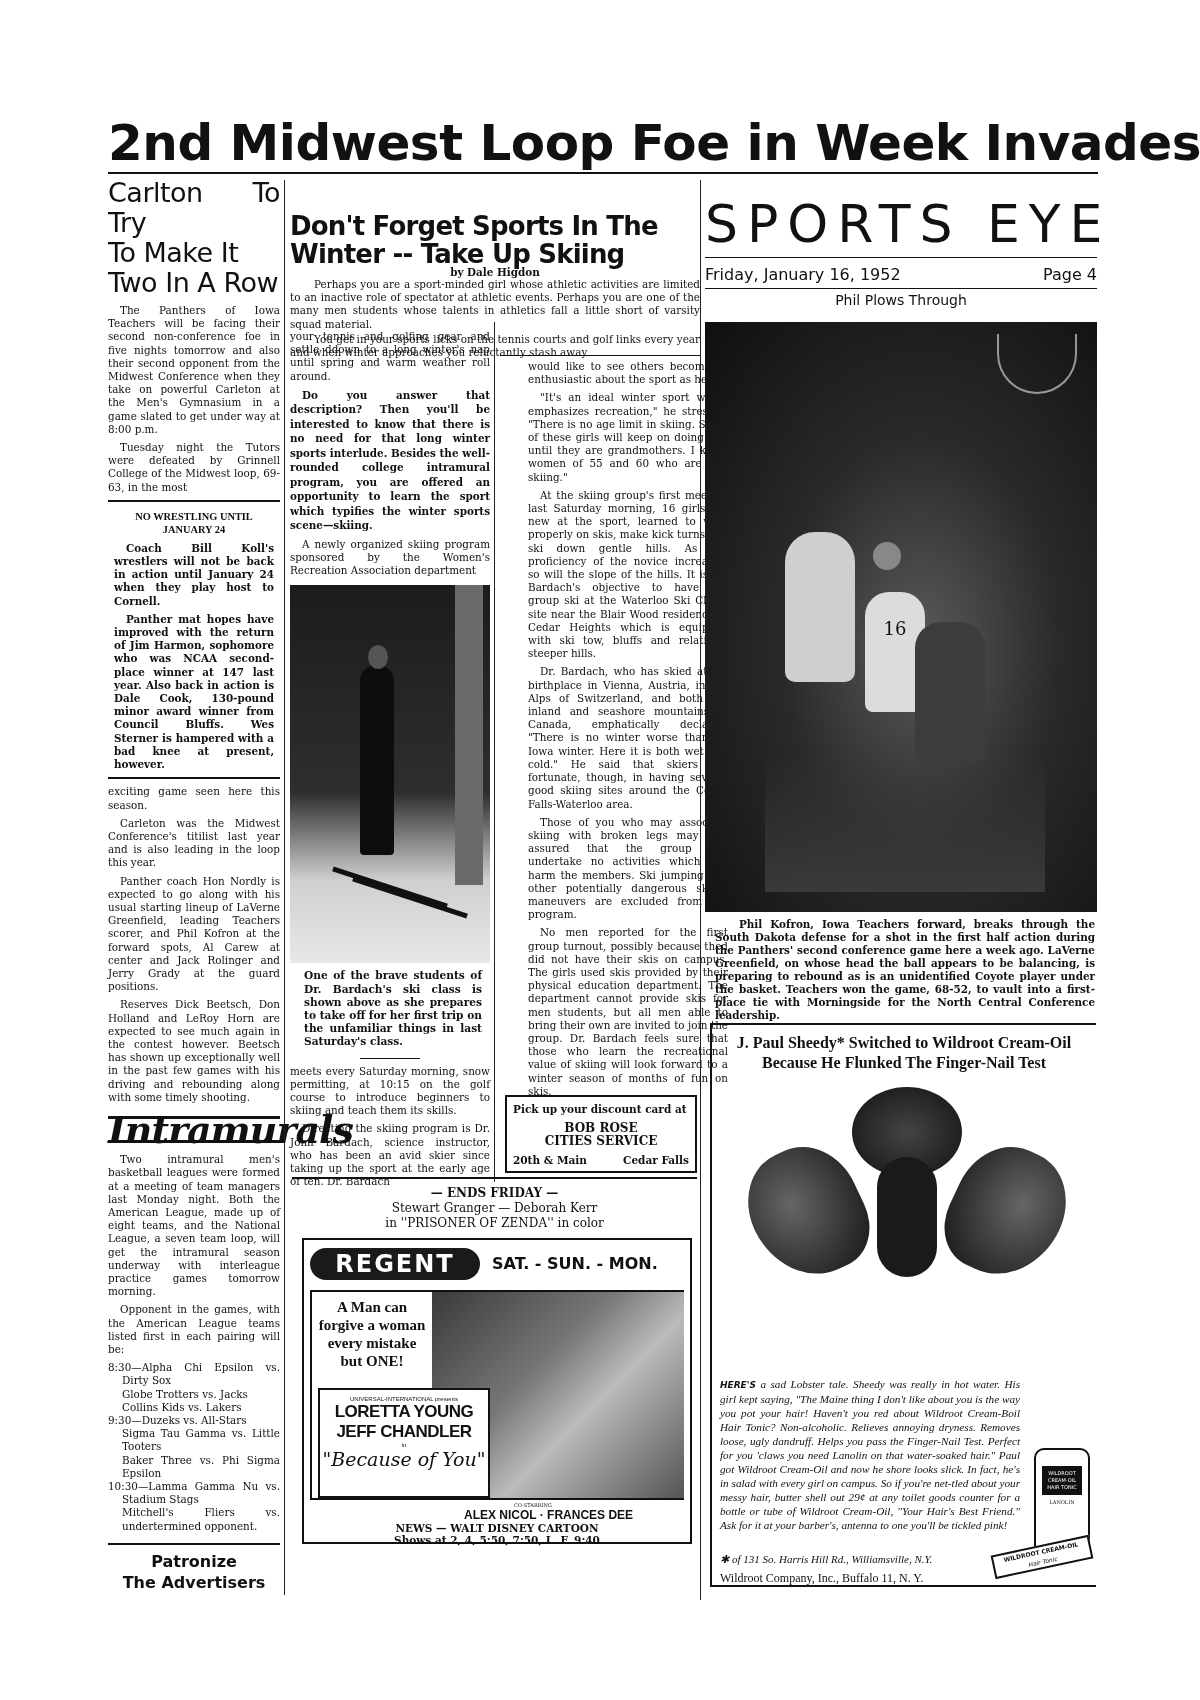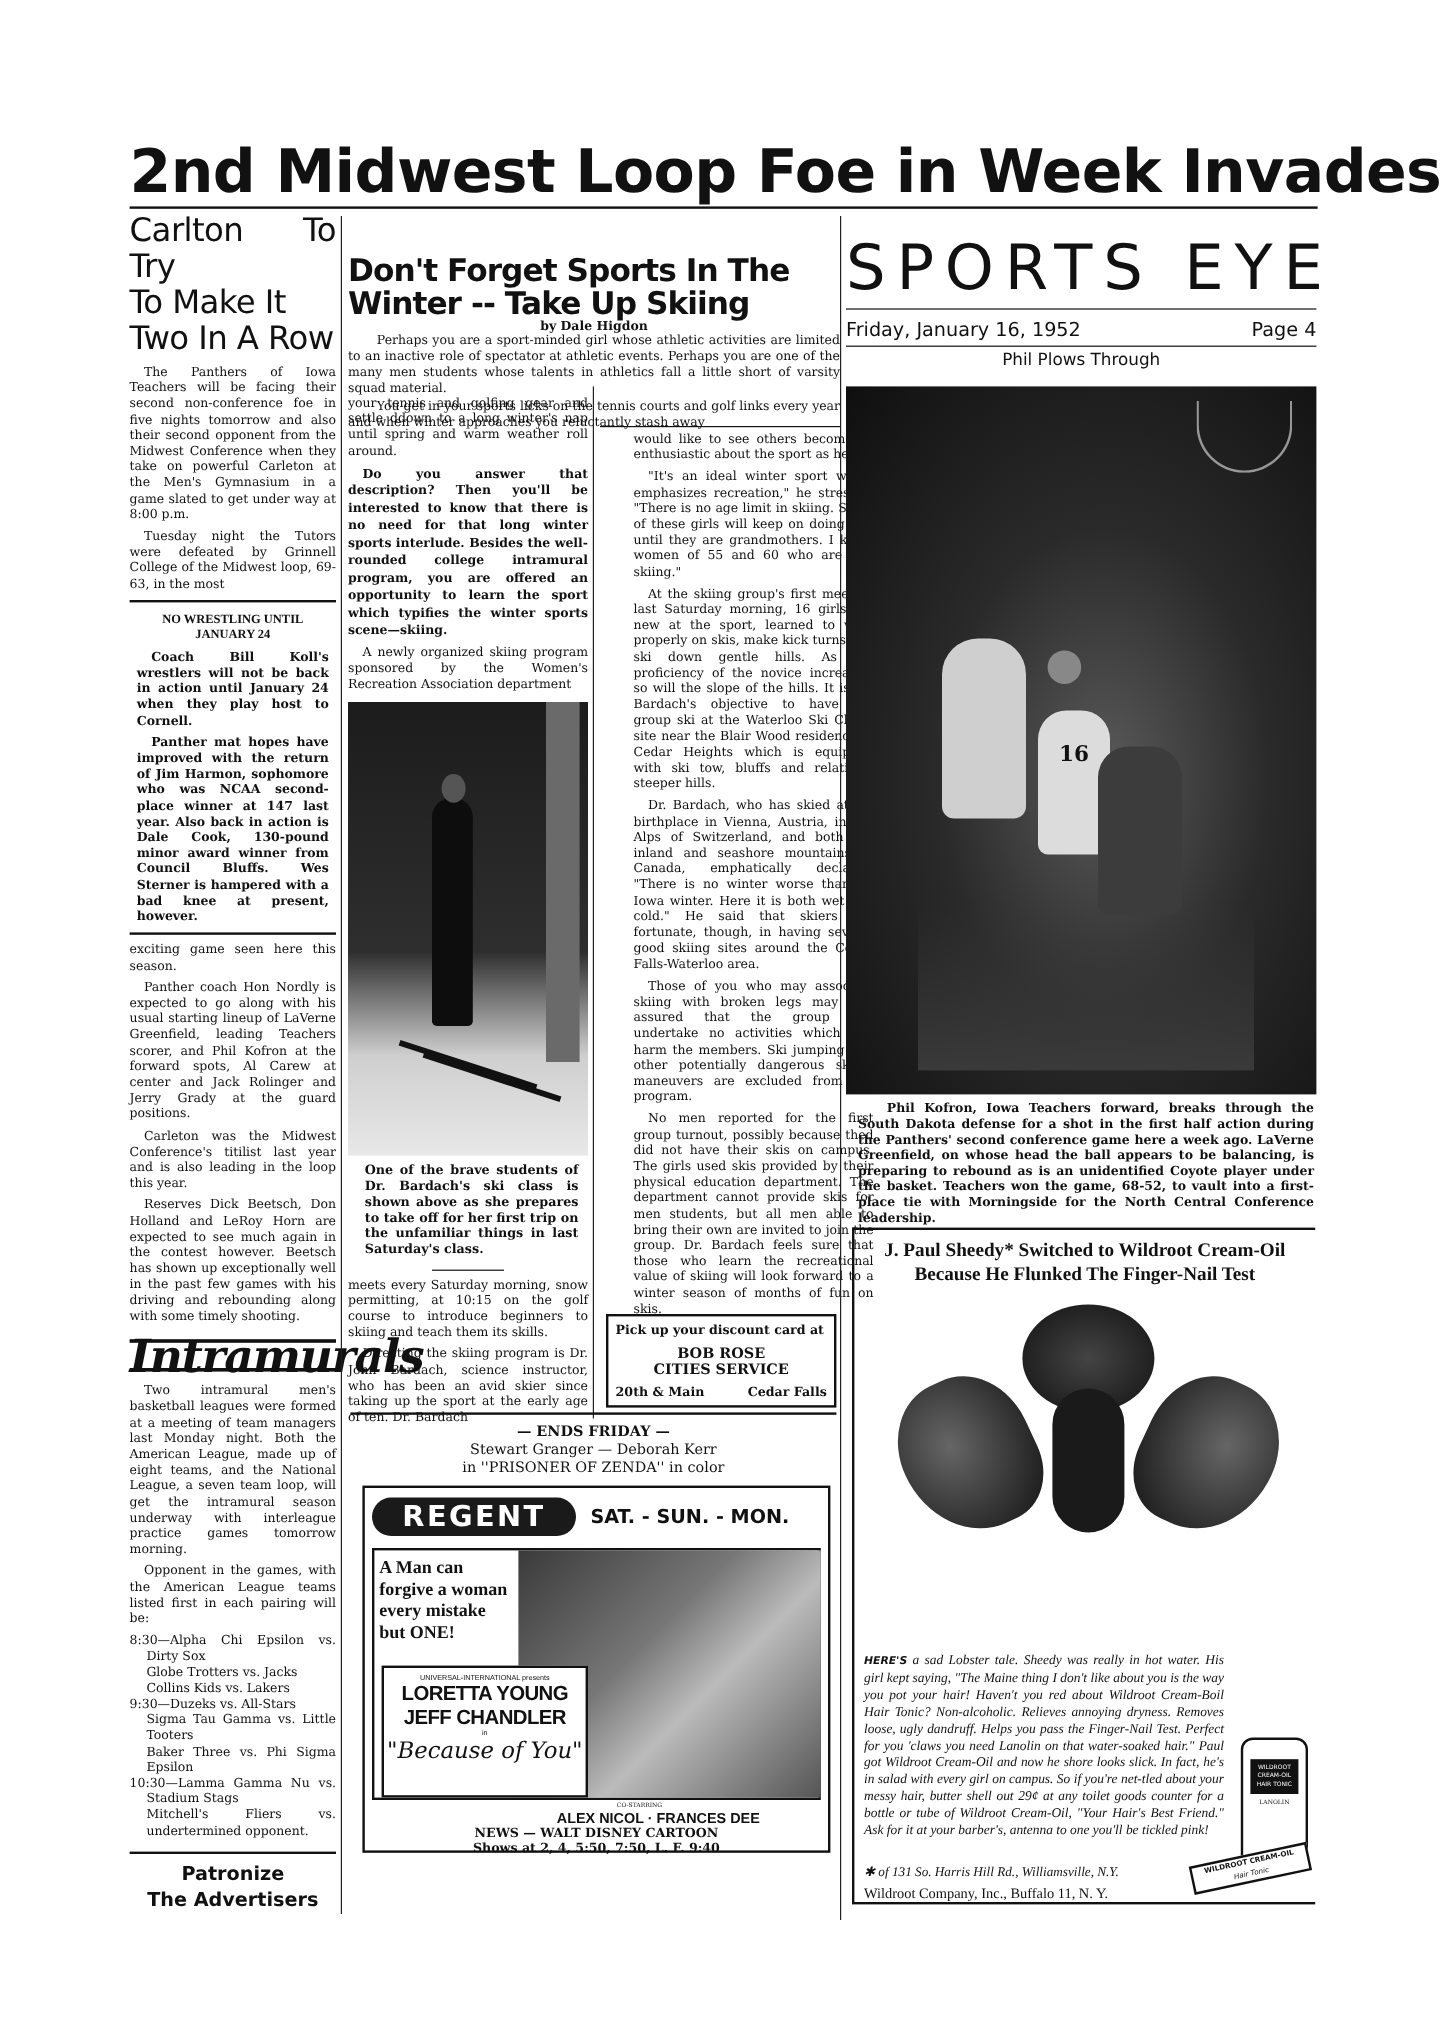--- a/index.html
+++ b/index.html
@@ -42,22 +42,22 @@
   </div>
   <div class="hr" style="position:relative;height:2px;width:100%;margin:6px 0;"></div>
   <div class="bold" style="padding:0 6px;">
     <div class="sub-head">NO WRESTLING UNTIL JANUARY 24</div>
     <p>Coach Bill Koll's wrestlers will not be back in action until January 24 when they play host to Cornell.</p>
     <p>Panther mat hopes have improved with the return of Jim Harmon, sophomore who was NCAA second-place winner at 147 last year. Also back in action is Dale Cook, 130-pound minor award winner from Council Bluffs. Wes Sterner is hampered with a bad knee at present, however.</p>
   </div>
   <div class="hr" style="position:relative;height:2px;width:100%;margin:6px 0;"></div>
   <div>
     <p style="text-indent:0">exciting game seen here this season.</p>
+    <p>Carleton was the Midwest Conference's titilist last year and is also leading in the loop this year.</p>
     <p>Panther coach Hon Nordly is expected to go along with his usual starting lineup of LaVerne Greenfield, leading Teachers scorer, and Phil Kofron at the forward spots, Al Carew at center and Jack Rolinger and Jerry Grady at the guard positions.</p>
-    <p>Carleton was the Midwest Conference's titilist last year and is also leading in the loop this year.</p>
     <p>Reserves Dick Beetsch, Don Holland and LeRoy Horn are expected to see much again in the contest however. Beetsch has shown up exceptionally well in the past few games with his driving and rebounding along with some timely shooting.</p>
   </div>
   <div class="hr" style="position:relative;height:3px;width:100%;margin:12px 0 4px;"></div>
   <div class="intramurals">Intramurals</div>
   <div class="hr" style="position:relative;height:3px;width:100%;margin:4px 0 10px;"></div>
   <p>Two intramural men's basketball leagues were formed at a meeting of team managers last Monday night. Both the American League, made up of eight teams, and the National League, a seven team loop, will get the intramural season underway with interleague practice games tomorrow morning.</p>
   <p>Opponent in the games, with the American League teams listed first in each pairing will be:</p>
   <div class="schedule">
     <div><span>8:30</span>—<span>Alpha Chi Epsilon vs. Dirty Sox</span></div>
     <div class="sub">Globe Trotters vs. Jacks</div>
@@ -132,21 +132,21 @@
 <div class="hr" style="left:292px;top:1177px;width:405px;height:2px;"></div>
 <div class="abs center" style="left:292px;top:1186px;width:405px;font-size:12px;line-height:15px;">
   <div class="bold">— ENDS FRIDAY —</div>
   <div>Stewart Granger — Deborah Kerr</div>
   <div>in ''PRISONER OF ZENDA'' in color</div>
 </div>
 <div class="abs box" style="left:302px;top:1238px;width:390px;height:306px;">
   <div style="position:absolute;left:6px;top:8px;width:170px;height:32px;background:#1a1a1a;border-radius:16px;color:#fff;font-family:'DejaVu Sans',sans-serif;font-weight:bold;font-size:24px;text-align:center;line-height:32px;letter-spacing:2px;">REGENT</div>
   <div style="position:absolute;left:188px;top:14px;font-family:'DejaVu Sans',sans-serif;font-weight:bold;font-size:16px;">SAT. - SUN. - MON.</div>
   <div style="position:absolute;left:6px;top:50px;width:374px;height:210px;border:2px solid #111;">
-    <div style="position:absolute;left:4px;top:6px;width:112px;text-align:left;font-family:'Liberation Serif',serif;font-weight:bold;font-size:15px;line-height:18px;">
+    <div style="position:absolute;left:4px;top:6px;width:112px;text-align:center;font-family:'Liberation Serif',serif;font-weight:bold;font-size:15px;line-height:18px;">
       <div>A Man can</div>
       <div>forgive a woman</div>
       <div>every mistake</div>
       <div>but ONE!</div>
     </div>
     <div style="position:absolute;left:120px;top:0;width:252px;height:206px;background:linear-gradient(135deg,#3a3a3a,#777 40%,#bbb 60%,#555);"></div>
     <div style="position:absolute;left:6px;top:96px;width:172px;height:110px;background:#fff;border:2px solid #111;text-align:center;font-family:'Liberation Sans',sans-serif;">
       <div style="font-size:6px;margin-top:6px;">UNIVERSAL-INTERNATIONAL presents</div>
       <div style="font-size:17px;font-weight:bold;letter-spacing:-0.5px;line-height:20px;">LORETTA YOUNG</div>
       <div style="font-size:17px;font-weight:bold;letter-spacing:-0.5px;line-height:20px;">JEFF CHANDLER</div>
@@ -169,21 +169,21 @@
 <div class="abs date-line" style="left:705px;top:265px;width:392px;display:flex;justify-content:space-between;">
   <span>Friday, January 16, 1952</span>
   <span>Page 4</span>
 </div>
 <div class="hr" style="left:705px;top:288px;width:392px;height:1px;"></div>
 <div class="abs center" style="left:705px;top:292px;width:392px;font-family:'DejaVu Sans',sans-serif;font-size:14px;">Phil Plows Through</div>
 
 <div class="abs photo" style="left:705px;top:322px;width:392px;height:590px;background:radial-gradient(ellipse at 55% 55%,#5a5a5a 0%,#2a2a2a 45%,#0f0f0f 100%);">
   <div style="position:absolute;right:20px;top:12px;width:80px;height:60px;border:2px solid #ccc;border-top:none;border-radius:0 0 40px 40px;opacity:0.7;"></div>
   <div style="position:absolute;left:80px;top:210px;width:70px;height:150px;background:#cfcfcf;border-radius:30px 30px 10px 10px;"></div>
-  <div style="position:absolute;left:160px;top:270px;width:60px;height:120px;background:#dcdcdc;border-radius:24px 24px 8px 8px;text-align:center;font-weight:bold;font-size:18px;padding-top:26px;">16</div>
+  <div style="position:absolute;left:160px;top:270px;width:60px;height:120px;background:#dcdcdc;border-radius:24px 24px 8px 8px;text-align:center;font-weight:normal;font-size:18px;padding-top:26px;">16</div>
   <div style="position:absolute;left:210px;top:300px;width:70px;height:140px;background:#3c3c3c;border-radius:26px 26px 8px 8px;"></div>
   <div style="position:absolute;left:168px;top:220px;width:28px;height:28px;background:#888;border-radius:50%;"></div>
   <div style="position:absolute;left:60px;top:430px;width:280px;height:140px;background:linear-gradient(180deg,transparent,#3a3a3a);"></div>
 </div>
 <p class="abs bold" style="left:715px;top:918px;width:380px;font-size:10.4px;line-height:13px;text-align:justify;text-indent:24px;">Phil Kofron, Iowa Teachers forward, breaks through the South Dakota defense for a shot in the first half action during the Panthers' second conference game here a week ago. LaVerne Greenfield, on whose head the ball appears to be balancing, is preparing to rebound as is an unidentified Coyote player under the basket. Teachers won the game, 68-52, to vault into a first-place tie with Morningside for the North Central Conference leadership.</p>
 
 <div class="abs" style="left:710px;top:1023px;width:386px;height:562px;border-left:2px solid #111;border-top:2px solid #111;">
   <div class="center" style="font-family:'Liberation Serif',serif;font-weight:bold;font-size:16px;line-height:20px;margin-top:8px;">
     <div>J. Paul Sheedy* Switched to Wildroot Cream-Oil</div>
     <div>Because He Flunked The Finger-Nail Test</div>

